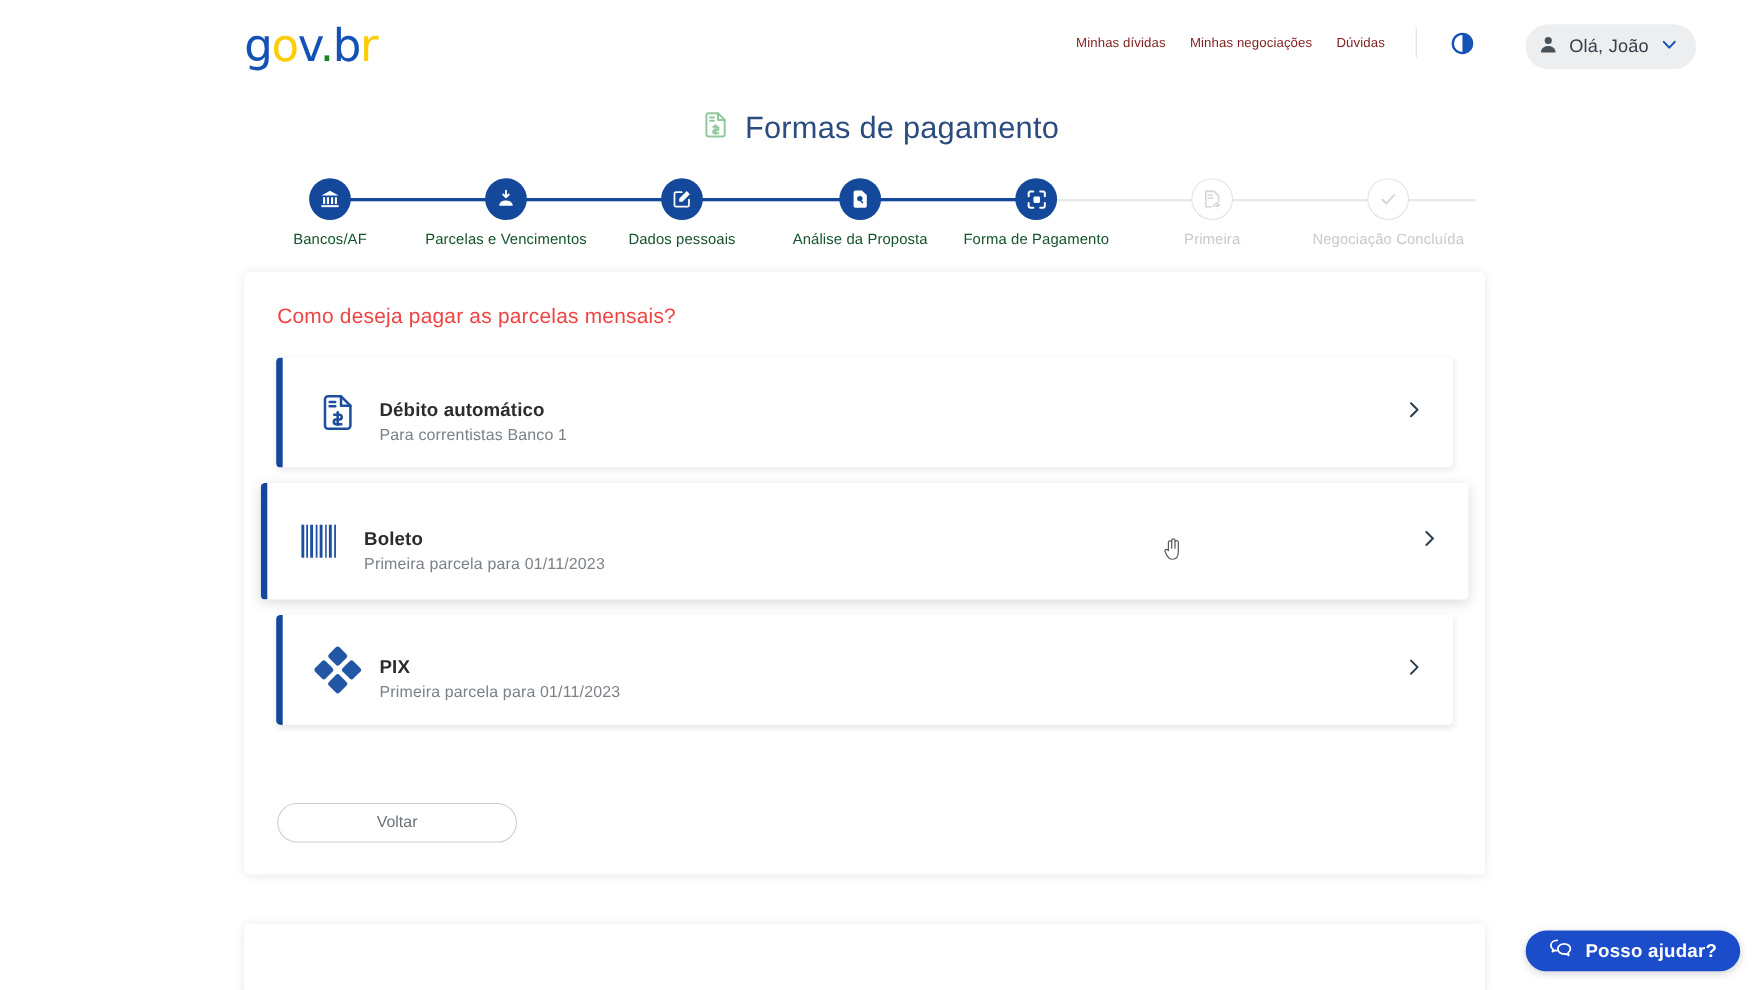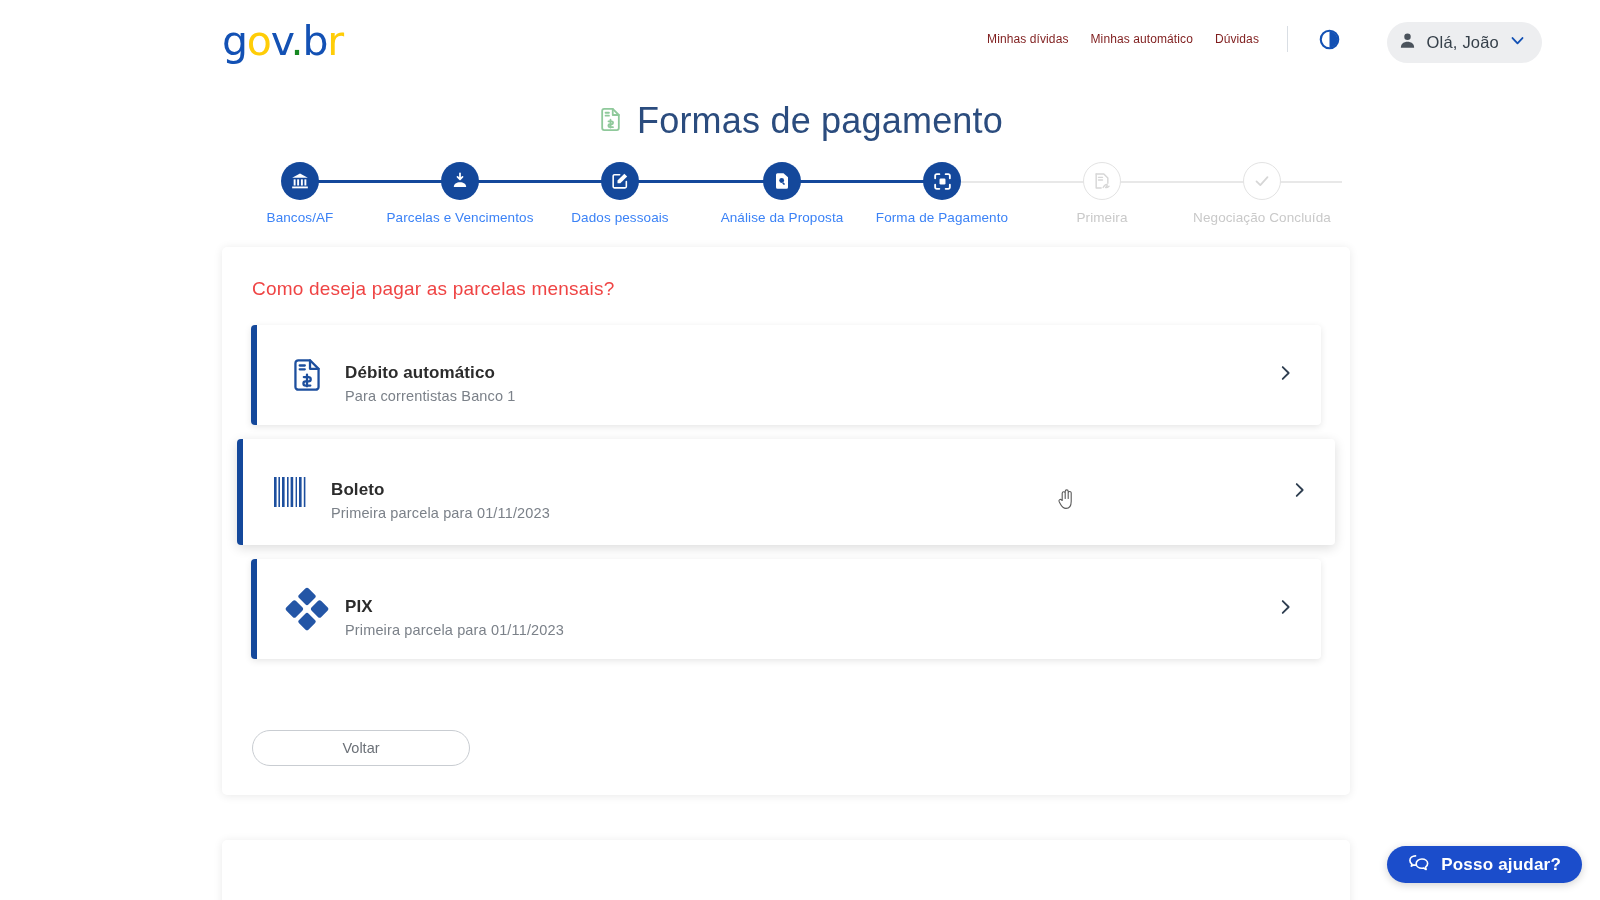--- a/index.html
+++ b/index.html
@@ -61,21 +61,21 @@
     cursor: pointer;
   }
   .user-chip .uname { font-size: 16.5px; color: #36404A; letter-spacing: .2px; }
 
   
   .page-title {
     position: absolute; left: 0; top: 100px; width: 1600px;
     display: flex; align-items: center; justify-content: center; gap: 13px;
   }
   .page-title .ttxt {
-    font-size: 36px; color: #2B4C7E; letter-spacing: .2px; font-weight: 400;
+    font-size: 28px; color: #2B4C7E; letter-spacing: .2px; font-weight: 400;
   }
 
   
   .stepper {
     position: absolute; left: 262px; top: 162px; width: 1080px; height: 70px;
   }
   .step-line {
     position: absolute; top: 18px; height: 3px; background: #14489B;
   }
   .step-line.inactive { background: #E8E8E8; height: 2px; top: 18.5px; }
@@ -87,21 +87,21 @@
   .step .bubble {
     width: 38px; height: 38px; border-radius: 50%;
     background: #14489B; color: #fff;
     display: flex; align-items: center; justify-content: center;
     z-index: 2; position: relative;
   }
   .step.inactive .bubble {
     background: #ffffff; border: 1.5px solid #E3E3E3; color: #D2D2D2;
   }
   .step .slabel {
-    margin-top: 10px; font-size: 13.5px; color: #3b82f6; white-space: nowrap;
+    margin-top: 10px; font-size: 13.5px; color: #14532d; white-space: nowrap;
     letter-spacing: .1px;
   }
   .step.inactive .slabel { color: #C9C9C9; }
 
   
   .main-card {
     position: absolute; left: 222px; top: 247px;
     width: 1128px; height: 548px;
     background: #ffffff;
     border-radius: 5px;
@@ -190,21 +190,21 @@
   <div class="edge-left"></div>
   <div class="edge-right"></div>
 
   <div class="header">
     <div class="logo">
       <span class="c-g">g</span><span class="c-o">o</span><span class="c-v">v</span><span class="c-d">.</span><span class="c-b">b</span><span class="c-r">r</span>
     </div>
 
     <div class="nav">
       <span class="nav-link">Minhas dívidas</span>
-      <span class="nav-link">Minhas automático</span>
+      <span class="nav-link">Minhas negociações</span>
       <span class="nav-link">Dúvidas</span>
       <span class="nav-sep"></span>
       <span class="contrast-btn">
         <svg width="21" height="21" viewBox="0 0 24 24">
           <circle cx="12" cy="12" r="10" fill="none" stroke="#1351B4" stroke-width="2.4"></circle>
           <path d="M12 2.8 A9.2 9.2 0 0 1 12 21.2 Z" fill="#1351B4"></path>
         </svg>
       </span>
     </div>
 

